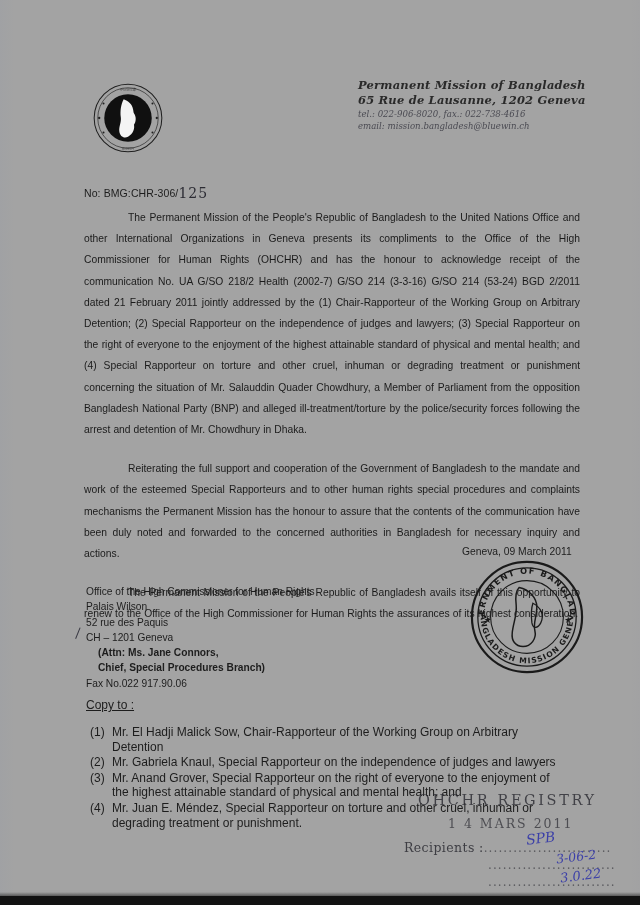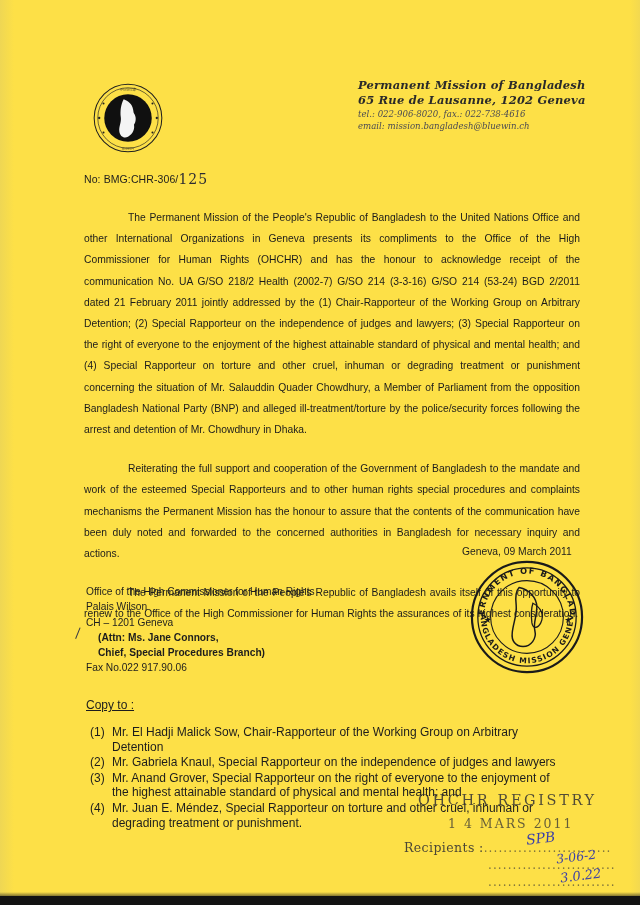--- a/index.html
+++ b/index.html
@@ -9,21 +9,21 @@
     background: #ffffff;
   }
   body {
     font-family: "Liberation Sans", sans-serif;
     -webkit-font-smoothing: none;
   }
   .page {
     position: relative;
     width: 640px;
     height: 905px;
-    background: #fde047;
+    background: #a3a3a3;
     overflow: hidden;
     box-sizing: border-box;
     color: #1d1d1d;
   }
   
   .scan-edge-left {
     position: absolute;
     left: 0; top: 0;
     width: 14px; height: 905px;
     background: linear-gradient(to right, rgba(140,150,170,0.13), rgba(255,255,255,0));
@@ -85,21 +85,21 @@
   .lh-l3, .lh-l4 {
     font-size: 8.6px;
     line-height: 12px;
     color: #4a4a52;
     white-space: nowrap;
   }
 
   .refno {
     position: absolute;
     left: 84px;
-    top: 170px;
+    top: 184px;
     font-size: 10.5px;
     letter-spacing: 0.1px;
     white-space: nowrap;
     text-align: center;
   }
   .refno-hand {
     font-family: "DejaVu Serif", serif;
     font-size: 14px;
     color: #2b2b33;
     letter-spacing: 1px;
@@ -333,20 +333,21 @@
       <path d="M52 30 C62 32 70 40 70 50 C70 60 66 66 68 74 C70 82 64 90 56 90
                C48 90 44 84 45 76 C46 66 50 58 49 48 C48 40 48 34 52 30 Z" fill="none" stroke="#1a1a1a" stroke-width="1.5"></path>
       <path d="M66 46 C74 50 78 58 74 66 C71 72 66 72 65 66 C64 58 64 52 66 46 Z" fill="none" stroke="#1a1a1a" stroke-width="1.3"></path>
     </svg>
   </div>
 
   <div class="address">
     <div class="tick"></div>
     <div class="ln">Office of the High Commissioner for Human Rights</div>
     <div class="ln">Palais Wilson</div>
+    <div class="ln">52 rue des Paquis</div>
     <div class="ln">CH – 1201 Geneva</div>
     <div class="ln bold">(Attn: Ms. Jane Connors,</div>
     <div class="ln bold">Chief, Special Procedures Branch)</div>
     <div class="ln">Fax No.022 917.90.06</div>
   </div>
 
   <div class="copyto">
     <div class="copyto-label">Copy to :</div>
     <ul class="copy-list">
       <li>

